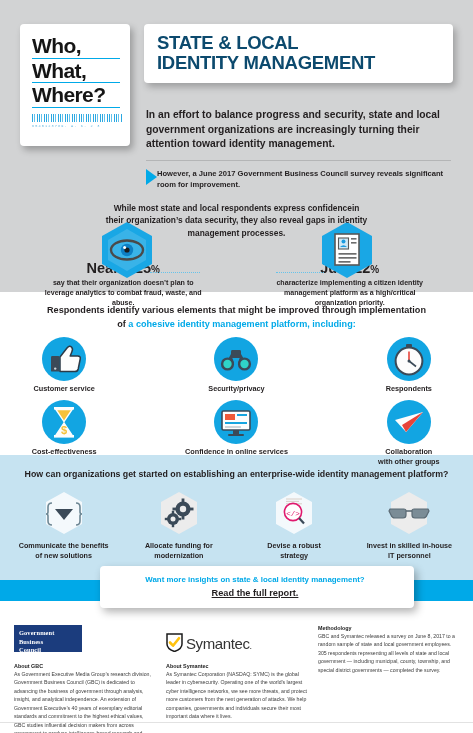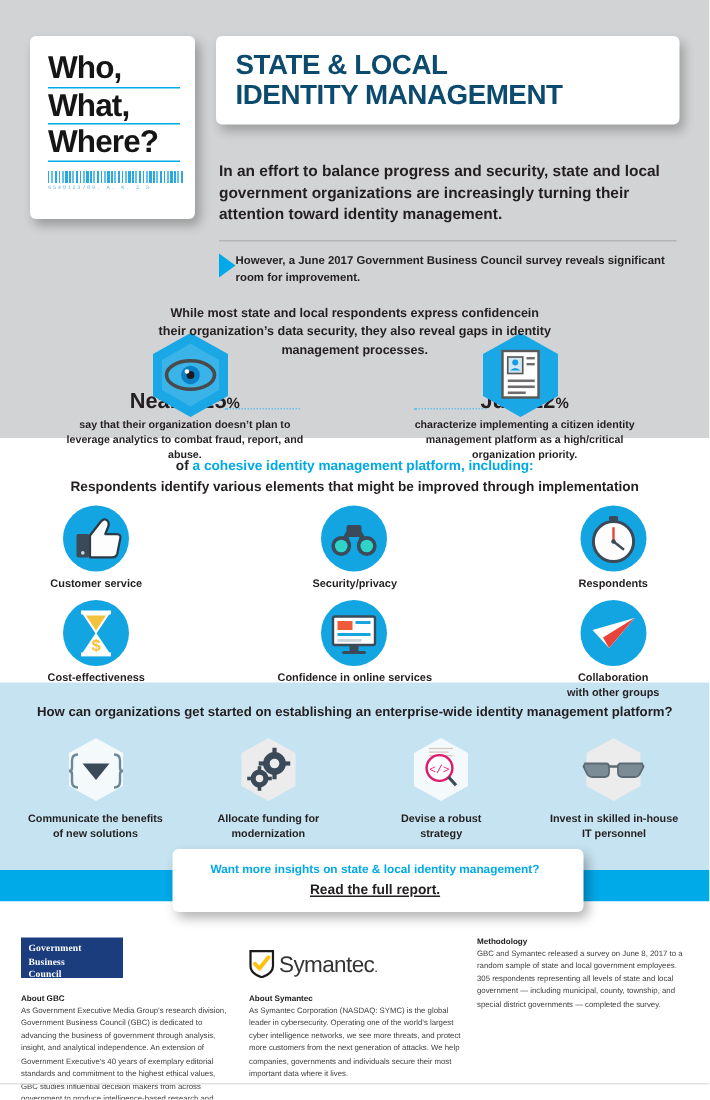--- a/index.html
+++ b/index.html
@@ -112,22 +112,22 @@
                 color: #231f20; line-height: 1.5; }
   .grid4 { display: flex; margin-top: 9px; padding: 0 6px; }
   .scell { flex: 1; text-align: center; }
   .scell .lab { font-size: 7.2px; font-weight: bold; color: #231f20;
                 line-height: 1.35; margin-top: 5px; }
   .hexbg { width: 52px; height: 46px; margin: 0 auto; position: relative; }
 
   
   .bluebar { background: #00a9e8; height: 21px; }
   .cta {
-    position: absolute; left: 115px; top: 566px;
-    width: 274px; background: #fff; border-radius: 4px;
+    position: absolute; left: 100px; top: 566px;
+    width: 314px; background: #fff; border-radius: 4px;
     box-shadow: 3px 4px 8px rgba(0,0,0,.3);
     text-align: center; padding: 9px 8px 10px 4px; z-index: 9;
   }
   .cta .q { color: #00a9e8; font-size: 7.9px; font-weight: bold; }
   .cta .a { color: #231f20; font-size: 9.2px; font-weight: bold;
             text-decoration: underline; margin-top: 4px; display: block; }
 
   
   .footer { background: #fff; padding: 24px 14px 0 14px; display: flex; }
   .fcol { padding-right: 10px; }
@@ -217,34 +217,34 @@
             <rect x="20.5" y="41" width="12" height="1.7" fill="#6d6d6d"></rect>
           </svg>
         </div>
         <div class="dots-l"></div>
         <div class="dots-r"></div>
       </div>
 
       <div class="stat-cols">
         <div class="stat-col">
           <div class="stat-num"><span>Nearly 25</span><span class="pct">%</span></div>
-          <div class="stat-txt">say that their organization doesn’t plan to leverage analytics to combat fraud, report, and abuse.</div>
+          <div class="stat-txt">say that their organization doesn’t plan to leverage analytics to combat fraud, waste, and abuse.</div>
         </div>
         <div class="stat-col">
           <div class="stat-num"><span>Just 22</span><span class="pct">%</span></div>
           <div class="stat-txt">characterize implementing a citizen identity management platform as a high/critical organization priority.</div>
         </div>
       </div>
     </div>
   </section>
 
   <section class="elements">
     <div class="el-head">
+      <div>Respondents identify various elements that might be improved through implementation</div>
       <div><span>of </span><span class="accent">a cohesive identity management platform, including:</span></div>
-      <div>Respondents identify various elements that might be improved through implementation</div>
     </div>
 
     <div class="grid3">
       <div class="gcell">
         <div class="circ">
           <svg width="44" height="44" viewBox="0 0 44 44">
             <path d="M18 20 l7-9 q2.5-3 4.5-1 1.8 1.8 .3 5l-1.6 4h7.6 q3 0 2.4 3l-2 10 q-.6 2.6-3.4 2.6H18z" fill="#fdfdfd" stroke="#2b3a47" stroke-width="1.5" stroke-linejoin="round"></path>
             <rect x="9" y="19" width="8.5" height="15.6" rx="1.2" fill="#3b4a58"></rect>
             <circle cx="13.2" cy="31.6" r="1.2" fill="#cfd6db"></circle>
           </svg>

